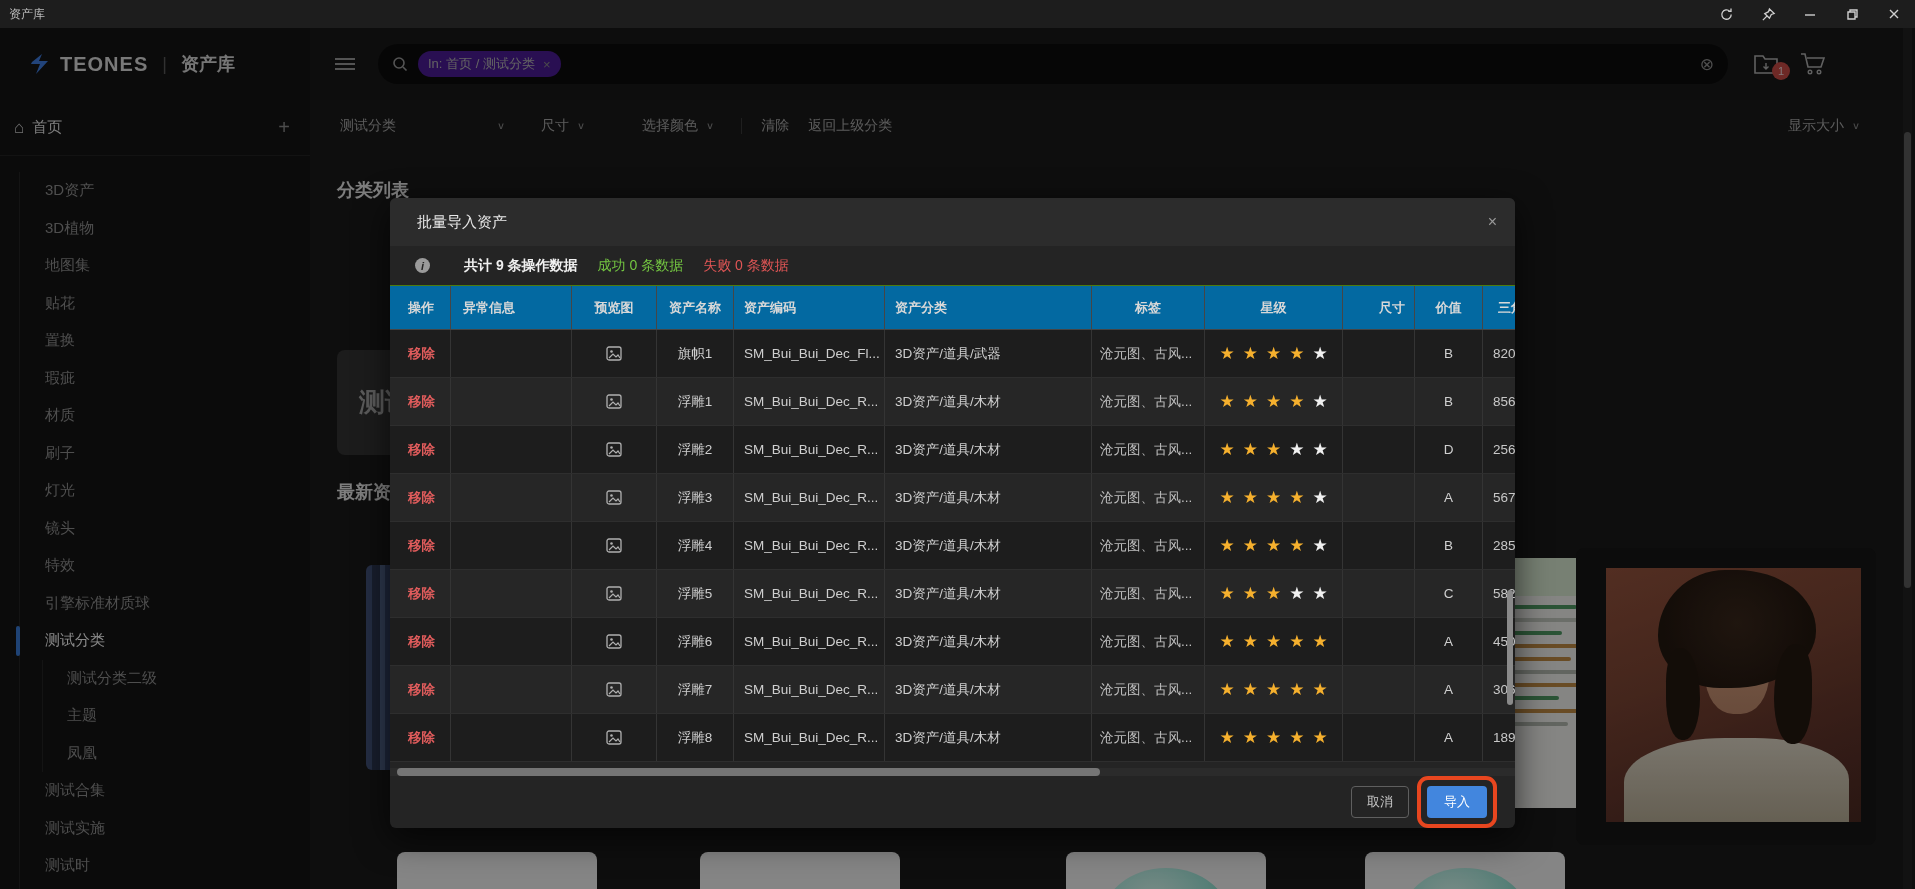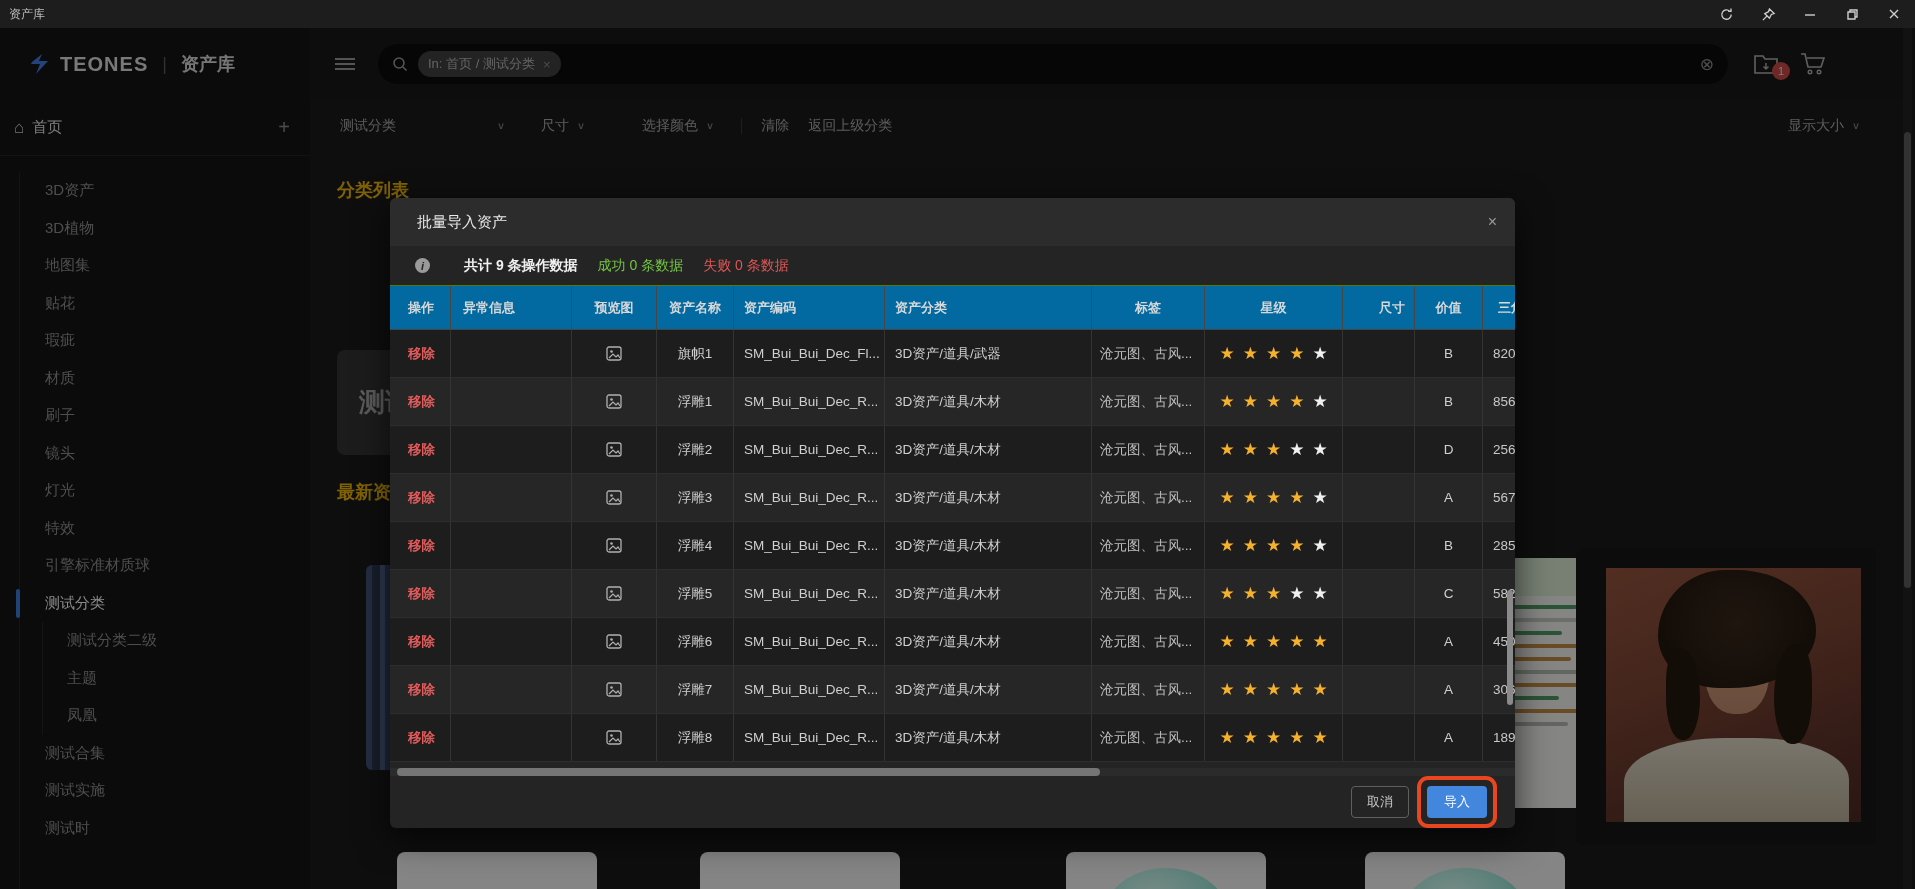--- a/index.html
+++ b/index.html
@@ -41,21 +41,21 @@
   .nav-item.active { color:#fafafa; }
   .nav-item.active::after { content:""; position:absolute; left:16px; top:4px; bottom:4px; width:4px;
     border-radius:2px; background:#3a7bd5; }
 
   
   .menu-btn { position:absolute; left:25px; top:30px; width:20px; height:12px; cursor:pointer;
     background:linear-gradient(#9a9a9a 0 2px,transparent 2px 5px,#9a9a9a 5px 7px,transparent 7px 10px,#9a9a9a 10px 12px); }
   .search-pill { position:absolute; left:68px; top:16px; width:1350px; height:40px; background:#0c0c0c;
     border-radius:20px; display:flex; align-items:center; padding:0 14px; }
   .search-ico { margin-right:10px; flex:none; }
-  .search-tag { display:flex; align-items:center; background:#404040; border-radius:13px; height:26px;
+  .search-tag { display:flex; align-items:center; background:#4c1d95; border-radius:13px; height:26px;
     padding:0 10px; color:#b5b5b5; font-size:13px; white-space:nowrap; }
   .search-tag .tag-x { color:#8a8a8a; margin-left:8px; font-size:13px; cursor:pointer; }
   .search-clear { margin-left:auto; color:#8f8f8f; font-size:17px; cursor:pointer; }
   .top-ico { position:absolute; top:22px; cursor:pointer; }
   .badge { position:absolute; left:1772px; top:62px; width:18px; height:18px; background:#c94b46; color:#f1dddd;
     border-radius:50%; font-size:11px; display:flex; align-items:center; justify-content:center; z-index:6; }
 
   
   .filterbar { color:#a8a8a8; font-size:14px; }
   .f-item { display:flex; align-items:center; cursor:pointer; }
@@ -63,21 +63,21 @@
   .f-cat { margin-left:30px; width:165px; justify-content:space-between; }
   .f-size { margin-left:36px; }
   .f-color { margin-left:57px; }
   .f-div { width:1px; height:16px; background:#3a3a3a; margin:0 19px 0 27px; }
   .f-clear { }
   .f-back { margin-left:19px; }
   .f-display { margin-left:auto; margin-right:55px; }
 
   
   .bg-el { position:absolute; z-index:2; }
-  .sec-heading { color:#eab308; font-size:18px; font-weight:bold; }
+  .sec-heading { color:#e5e5e5; font-size:18px; font-weight:bold; }
   .banner-card { left:337px; top:350px; width:330px; height:105px; background:#343434; border-radius:8px;
     display:flex; align-items:center; }
   .banner-title { color:#a8a8a8; font-size:26px; font-weight:bold; margin-left:22px; white-space:nowrap; }
   .grid-sliver { left:366px; top:565px; width:300px; height:205px; border-radius:6px;
     background:repeating-linear-gradient(90deg,#42527a 0 6px,#2c3752 6px 14px,#55688f 14px 19px,#38466a 19px 27px); }
   .log-card { left:1462px; top:558px; width:150px; height:250px; background:#f2f2ee; border-radius:5px; overflow:hidden; }
   .log-head { height:38px; background:#d9e9d1; }
   .log-card .ll { height:4px; margin:9px 10px; background:#a9b0a6; border-radius:2px; }
   .log-card .ll:nth-child(2){ background:#4f9a63; width:70%; }
   .log-card .ll:nth-child(3){ background:#c3c9bf; width:85%; }
@@ -217,33 +217,36 @@
         <div class="nav-item lvl1">
     <span class="nav-label">3D植物</span>
   </div>
         <div class="nav-item lvl1">
     <span class="nav-label">地图集</span>
   </div>
         <div class="nav-item lvl1">
     <span class="nav-label">贴花</span>
   </div>
         <div class="nav-item lvl1">
+    <span class="nav-label">置换</span>
+  </div>
+        <div class="nav-item lvl1">
     <span class="nav-label">瑕疵</span>
   </div>
         <div class="nav-item lvl1">
     <span class="nav-label">材质</span>
   </div>
         <div class="nav-item lvl1">
     <span class="nav-label">刷子</span>
   </div>
         <div class="nav-item lvl1">
+    <span class="nav-label">灯光</span>
+  </div>
+        <div class="nav-item lvl1">
     <span class="nav-label">镜头</span>
-  </div>
-        <div class="nav-item lvl1">
-    <span class="nav-label">灯光</span>
   </div>
         <div class="nav-item lvl1">
     <span class="nav-label">特效</span>
   </div>
         <div class="nav-item lvl1">
     <span class="nav-label">引擎标准材质球</span>
   </div>
         <div class="nav-item lvl1 active">
     <span class="nav-label">测试分类</span>
   </div>

